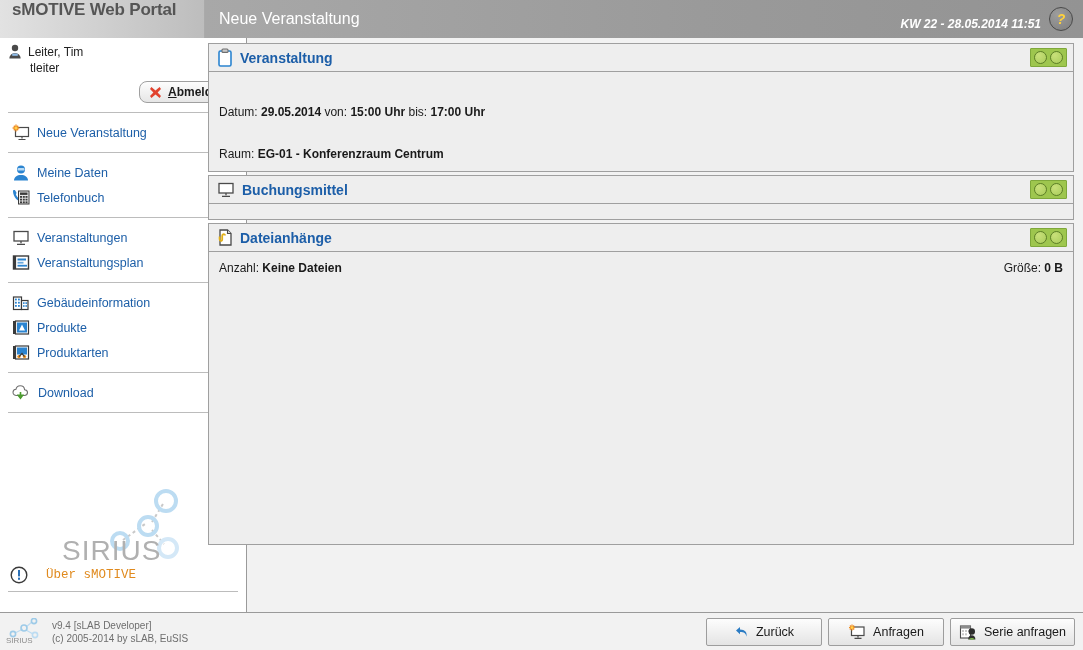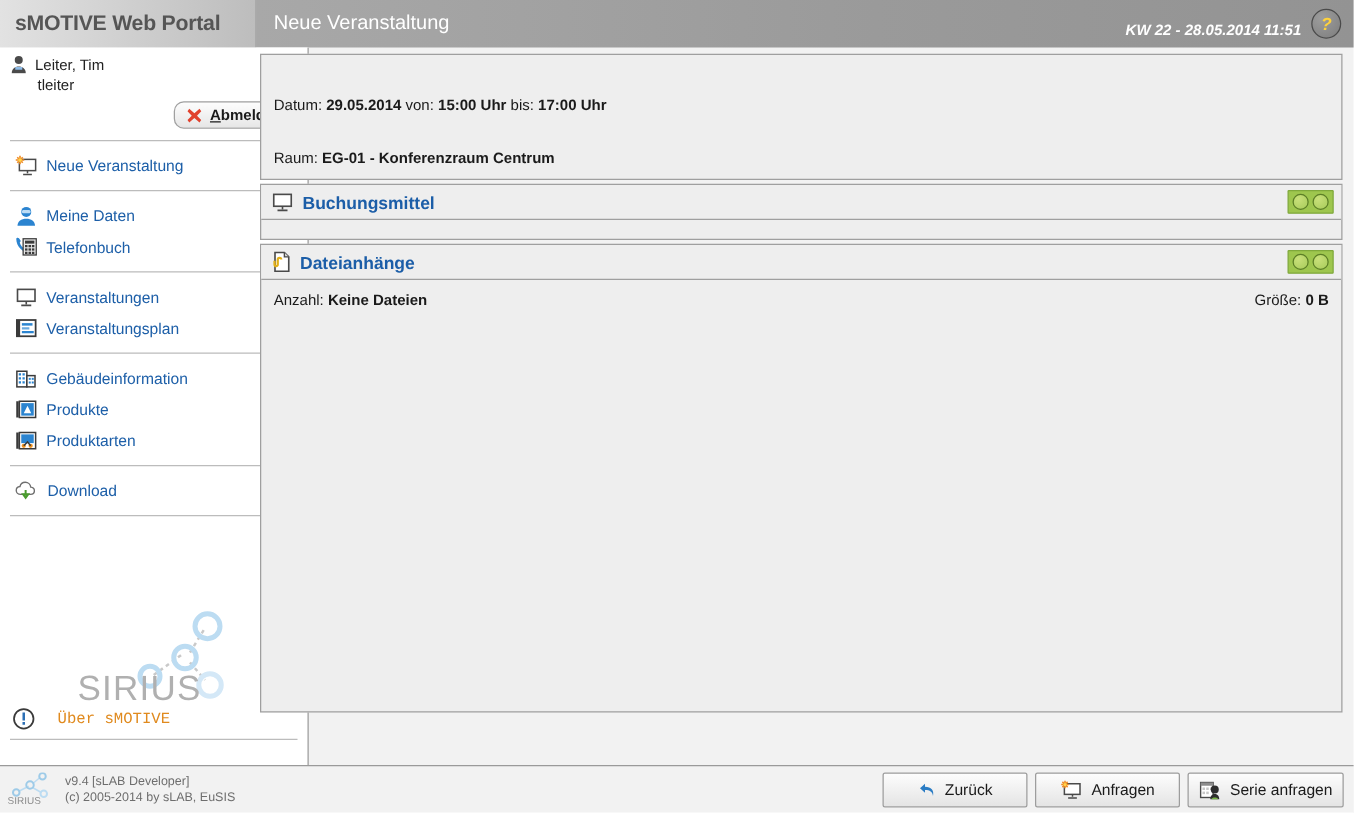--- a/index.html
+++ b/index.html
@@ -25,21 +25,20 @@
     left: 0; top: 0;
     width: 1083px; height: 38px;
     background: linear-gradient(to right, #d8d8d8 0px, #c6c6c6 120px, #b4b4b4 205px, #a8a8a8 205px, #9a9a9a 700px, #939393 1083px);
     display: flex;
     align-items: center;
   }
   .topbar-left {
     width: 205px;
     height: 38px;
     display: flex;
-    align-items: center;
     padding-left: 12px;
     background: linear-gradient(to right, #e2e2e2, #bdbdbd);
     border-right: 1px solid #aaa;
   }
   .brand {
     font-size: 17px;
     font-weight: bold;
     color: #555555;
     letter-spacing: -0.2px;
     white-space: nowrap;
@@ -229,21 +228,21 @@
     line-height: 18px;
     white-space: nowrap;
     margin-top: 24px;
   }
   .line b { font-weight: bold; }
   .line-split {
     display: flex;
     justify-content: space-between;
     line-height: 18px;
   }
-  .panel-tall { height: 375px; }
+  .panel-tall { height: 322px; }
 
   
   .footer {
     position: absolute;
     left: 0; bottom: 0;
     width: 1083px;
     height: 38px;
     background: #f2f2f2;
     border-top: 1px solid #9a9a9a;
     display: flex;
@@ -502,20 +501,35 @@
           <rect x="8" y="11.6" width="2" height="2.2" fill="#2b6fb5"></rect>
         </svg>
       </span>
       <span class="about-label">Über sMOTIVE</span>
     </div>
   </div>
 
   <div class="content">
 
     <div class="panel">
+      <div class="panel-header">
+        <span class="icon">
+          <svg width="16" height="19" viewBox="0 0 16 19">
+            <rect x="2" y="3" width="12" height="15" rx="1.5" fill="#ffffff" stroke="#2b84d0" stroke-width="1.6"></rect>
+            <rect x="5" y="1" width="6" height="3.4" rx="1" fill="#c9c9c9" stroke="#6f6f6f" stroke-width="1.1"></rect>
+          </svg>
+        </span>
+        <span class="panel-title">Veranstaltung</span>
+        <div class="panel-tools">
+          <div class="dual-toggle">
+            <span class="dot"></span>
+            <span class="dot"></span>
+          </div>
+        </div>
+      </div>
       <div class="panel-body">
         <div class="line">
           <span>Datum: </span><b>29.05.2014</b><span> von: </span><b>15:00 Uhr</b><span> bis: </span><b>17:00 Uhr</b>
         </div>
         <div class="line">
           <span>Raum: </span><b>EG-01 - Konferenzraum Centrum</b>
         </div>
       </div>
     </div>
 

